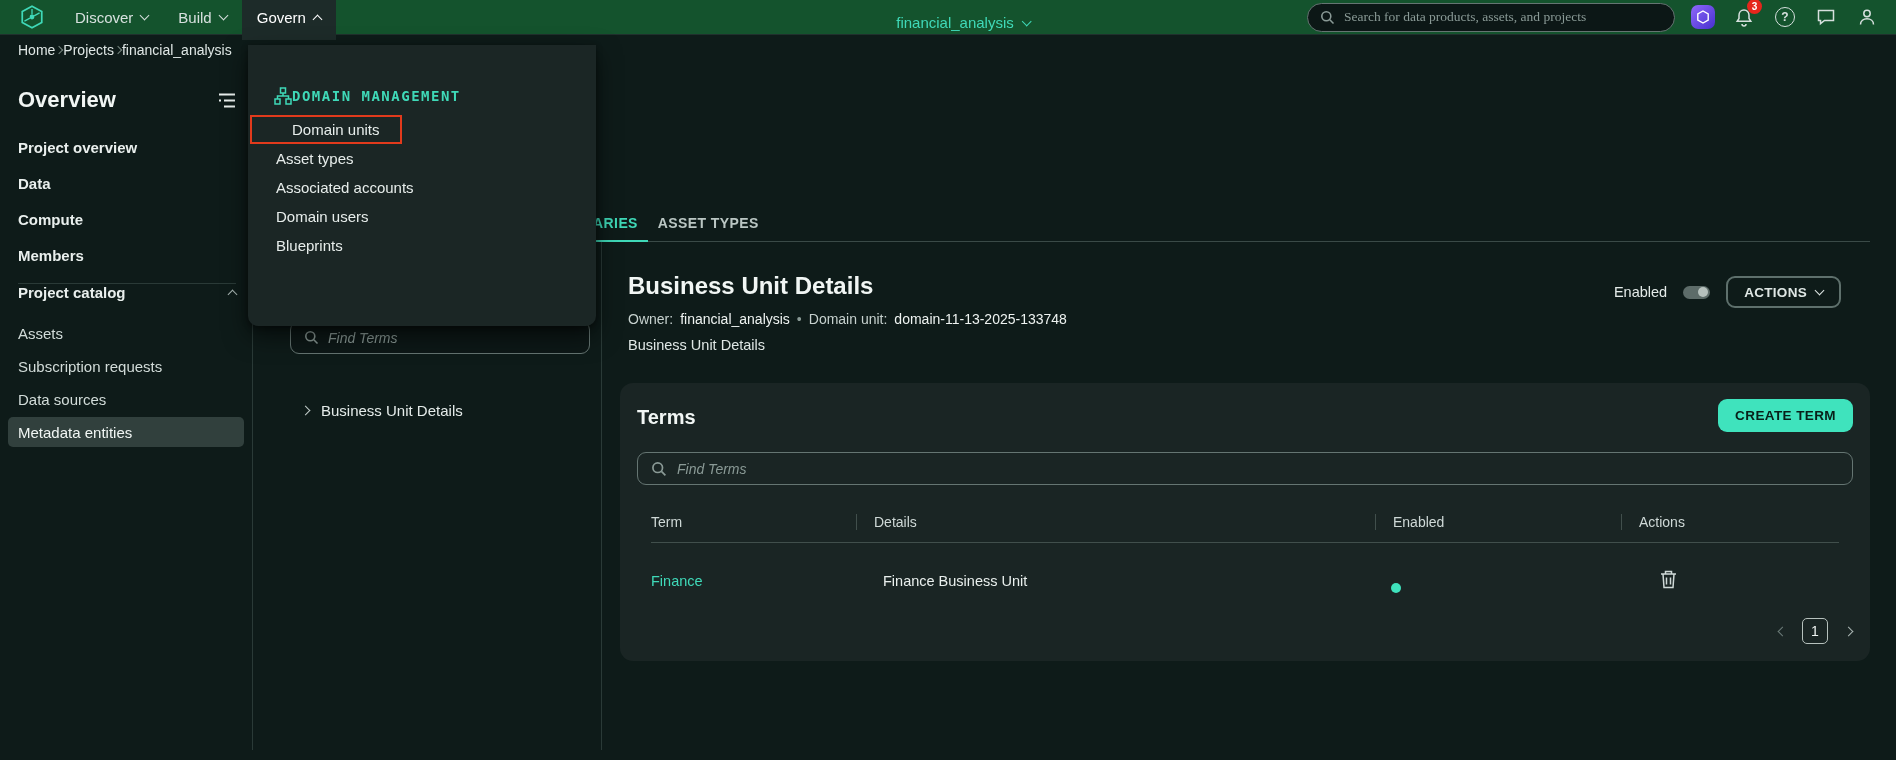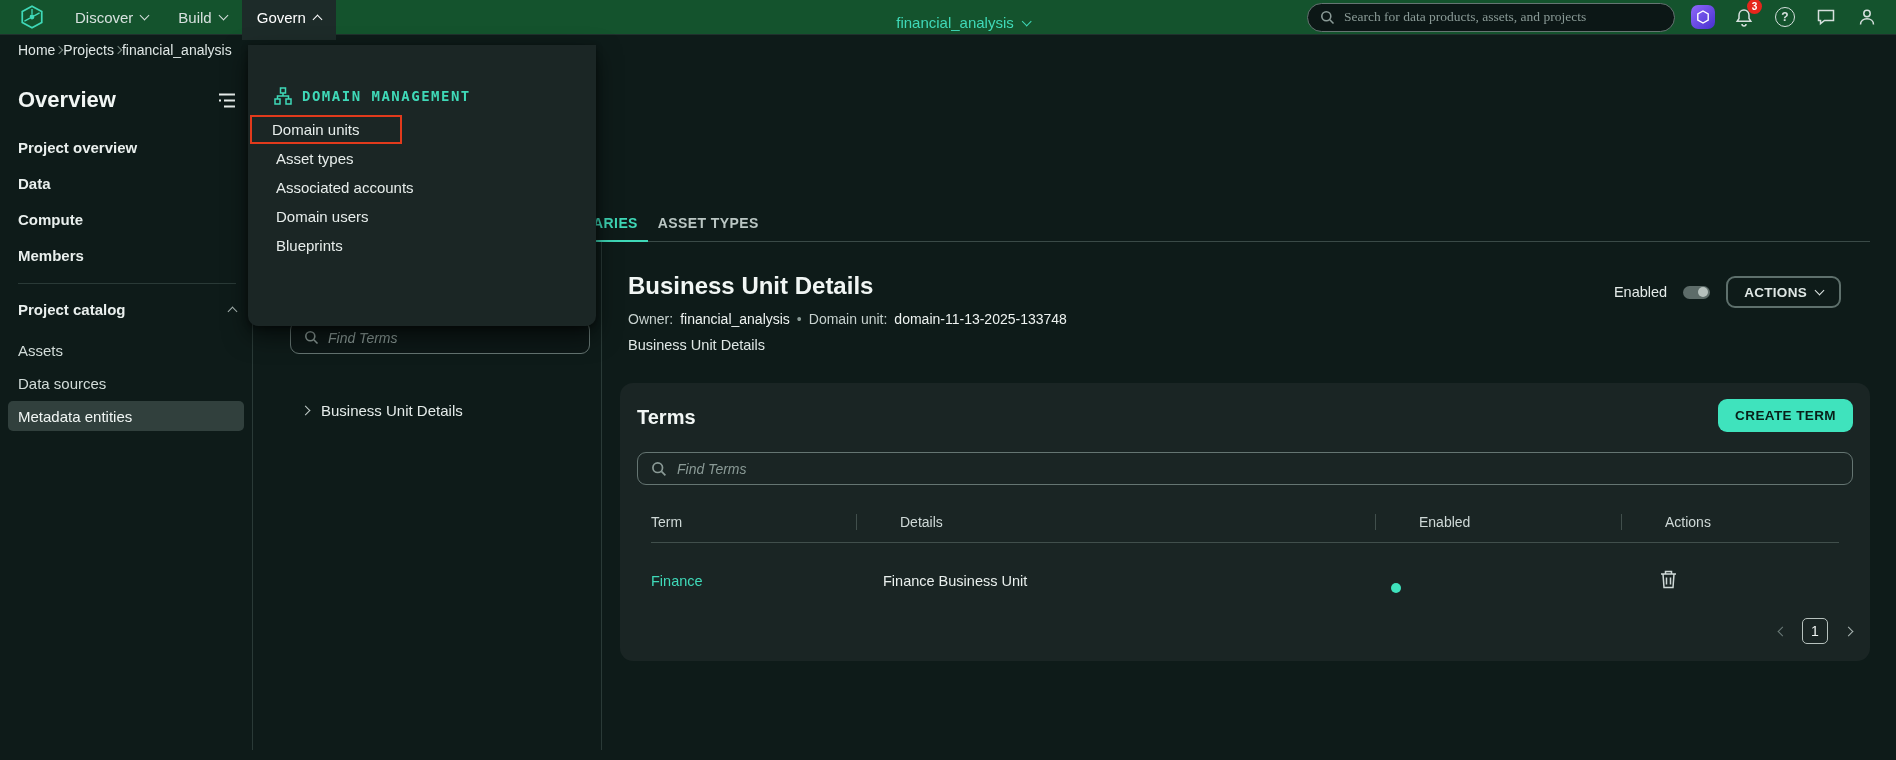--- a/index.html
+++ b/index.html
@@ -72,21 +72,21 @@
 
   
   .content-row { display:flex; height:685px; }
 
   
   .sidebar { width:253px; flex:0 0 253px; border-right:1px solid #2a3a37; padding:14px 16px 0 18px; }
   .sidebar-title-row { display:flex; align-items:center; justify-content:space-between; margin:8px 0 26px; }
   .sidebar-title { font-size:22px; font-weight:700; color:#f1f6f4; }
   .side-item { font-size:15px; font-weight:700; color:#e9efed; margin-bottom:19px; cursor:pointer; }
   .side-divider { border:none; border-top:1px solid #2a3a37; margin:3px 0 0; }
-  .catalog-title-row { display:flex; align-items:center; justify-content:space-between; margin-top:17px; cursor:pointer; }
+  .catalog-title-row { display:flex; align-items:center; justify-content:space-between; cursor:pointer; }
   .catalog-title { font-size:15px; font-weight:700; color:#e9efed; }
   .catalog-items { margin-top:17px; }
   .cat-item {
     height:30px; display:flex; align-items:center; font-size:15px; color:#d2dcd9;
     margin:0 -8px 3px -10px; padding:0 10px; border-radius:5px; cursor:pointer;
   }
   .cat-item.selected { background:#31403d; color:#f1f6f4; }
 
   
   .main { flex:1; min-width:0; display:flex; flex-direction:column; }
@@ -152,52 +152,52 @@
     background:#3fe3bd; color:#082019; font-weight:700; font-size:13.5px; letter-spacing:.4px;
     cursor:pointer; font-family:"Liberation Sans", sans-serif;
   }
   .card-search { margin-top:20px; width:100%; height:33px; border:1px solid #657572; border-radius:9px;
     background:transparent; display:flex; align-items:center; gap:10px; padding:0 13px; }
   .card-search input { flex:1; background:transparent; border:none; outline:none; color:#e9efed; font-size:14px; font-family:"Liberation Sans", sans-serif; }
   .card-search input::placeholder { color:#8a9a96; font-style:italic; }
   .tbl-head, .tbl-row { margin:0 14px; display:grid; grid-template-columns:205px 519px 246px 1fr; }
   .tbl-head { padding:29px 0 12px; border-bottom:1px solid #414f4c; }
   .th { font-size:14px; color:#cfd9d7; }
-  .th + .th { border-left:1px solid #414f4c; padding-left:43px; }
+  .th + .th { border-left:1px solid #414f4c; padding-left:17px; }
   .tbl-row { padding-top:27px; align-items:center; }
   .td { font-size:14.5px; }
   .td + .td { padding-left:27px; }
   .term-link { color:#3fd9b8; cursor:pointer; }
   .trash { margin-left:12px; cursor:pointer; display:inline-flex; }
   .pagination { position:absolute; right:15px; bottom:17px; display:flex; align-items:center; gap:13px; }
   .pg-arrow { display:flex; align-items:center; justify-content:center; width:14px; cursor:pointer; }
   .pg-arrow.prev .chev { border-color:#6b7b78; }
   .pg-arrow.next .chev { border-color:#aab6b3; }
   .page-num {
     min-width:26px; height:26px; border:1px solid #b6c1bd; border-radius:5px;
     display:flex; align-items:center; justify-content:center; font-size:14px; color:#eef3f1; cursor:pointer;
   }
 
   
   .govern-menu {
     position:absolute; left:248px; top:45px; width:348px; height:281px; z-index:50;
     background:#1b2625; border-radius:0 0 10px 10px; padding-top:38px;
     box-shadow:0 10px 24px rgba(0,0,0,.55), 0 2px 6px rgba(0,0,0,.4);
   }
-  .menu-hdr { height:26px; margin-bottom:6px; display:flex; align-items:center; gap:10px; padding-left:26px; }
+  .menu-hdr { height:26px; margin-bottom:6px; display:flex; align-items:center; gap:0; padding-left:26px; }
   .menu-hdr-text {
     font-family:"DejaVu Sans Mono", monospace; font-weight:700; font-size:14px;
     letter-spacing:1.5px; color:#3fd9b8;
   }
   .menu-item { height:29px; display:flex; align-items:center; padding-left:28px; font-size:15px; color:#e7edeb; cursor:pointer; }
   .red-box {
     margin-left:2px; width:152px; height:29px; border:2px solid #e23a1c;
     display:flex; align-items:center;
   }
-  .red-box .menu-item { padding-left:20px; height:100%; width:100%;border-radius:9px; }
+  .red-box .menu-item { padding-left:40px; height:100%; width:100%;border-radius:9px; }
 </style>
 </head>
 <body>
 
 <div class="topbar">
   <div class="logo">
     <svg width="26" height="26" viewBox="0 0 24 24" fill="none" stroke="#3fd9b8" stroke-width="1.6">
       <path d="M12 2 L21 7 V17 L12 22 L3 17 V7 Z"></path>
       <circle cx="12" cy="12" r="2.2" fill="#3fd9b8" stroke="none"></circle>
       <path d="M12 4.5 V9.8 M19 8.2 L13.9 11 M5 15.8 L10.1 13.1" stroke-width="1.2"></path>
@@ -283,20 +283,21 @@
     <div class="side-item">Data</div>
     <div class="side-item">Compute</div>
     <div class="side-item">Members</div>
     <hr class="side-divider">
     <div class="catalog-title-row">
       <span class="catalog-title">Project catalog</span>
       <span class="chev up" style="border-color:#aab6b3;"></span>
     </div>
     <div class="catalog-items">
       <div class="cat-item">Assets</div>
+      <div class="cat-item">Subscription requests</div>
       <div class="cat-item">Data sources</div>
       <div class="cat-item selected">Metadata entities</div>
     </div>
   </div>
 
   <div class="main">
     <div class="tabs-row">
       <div class="tab active">BUSINESS GLOSSARIES</div>
       <div class="tab">ASSET TYPES</div>
     </div>

